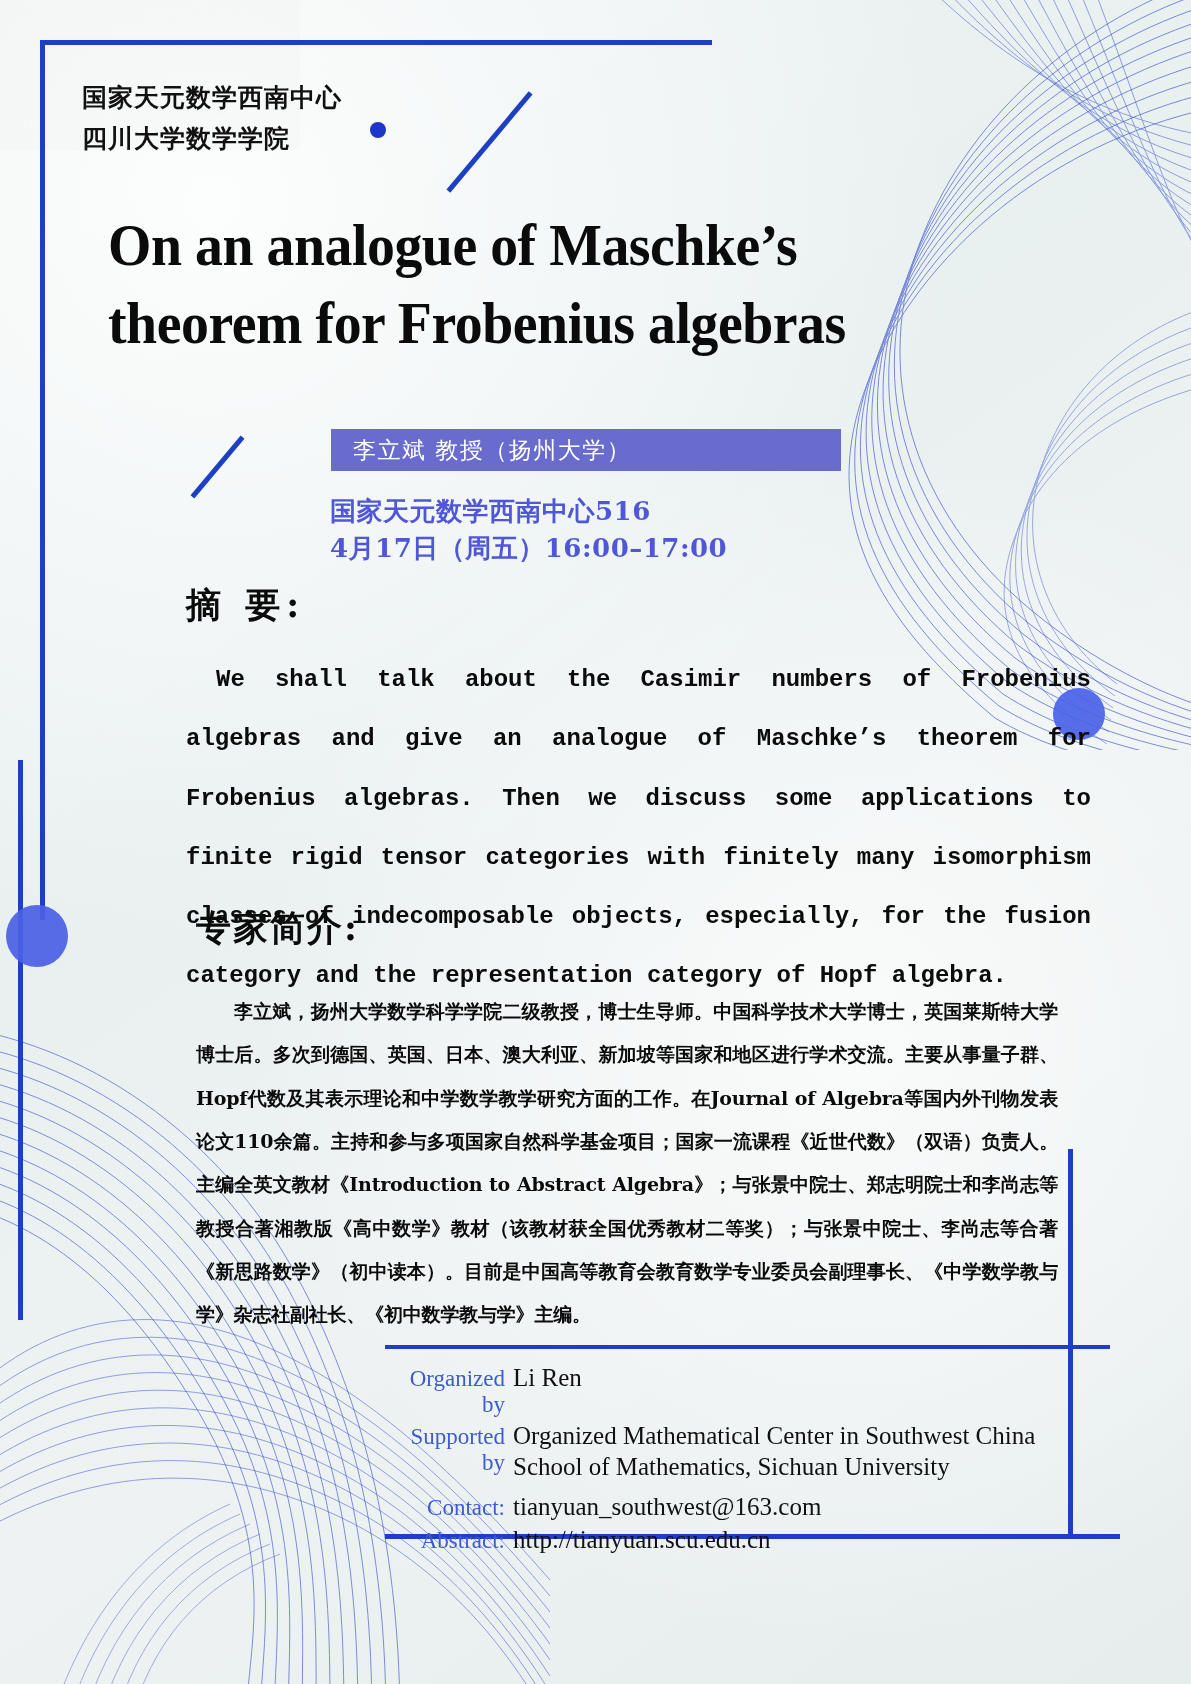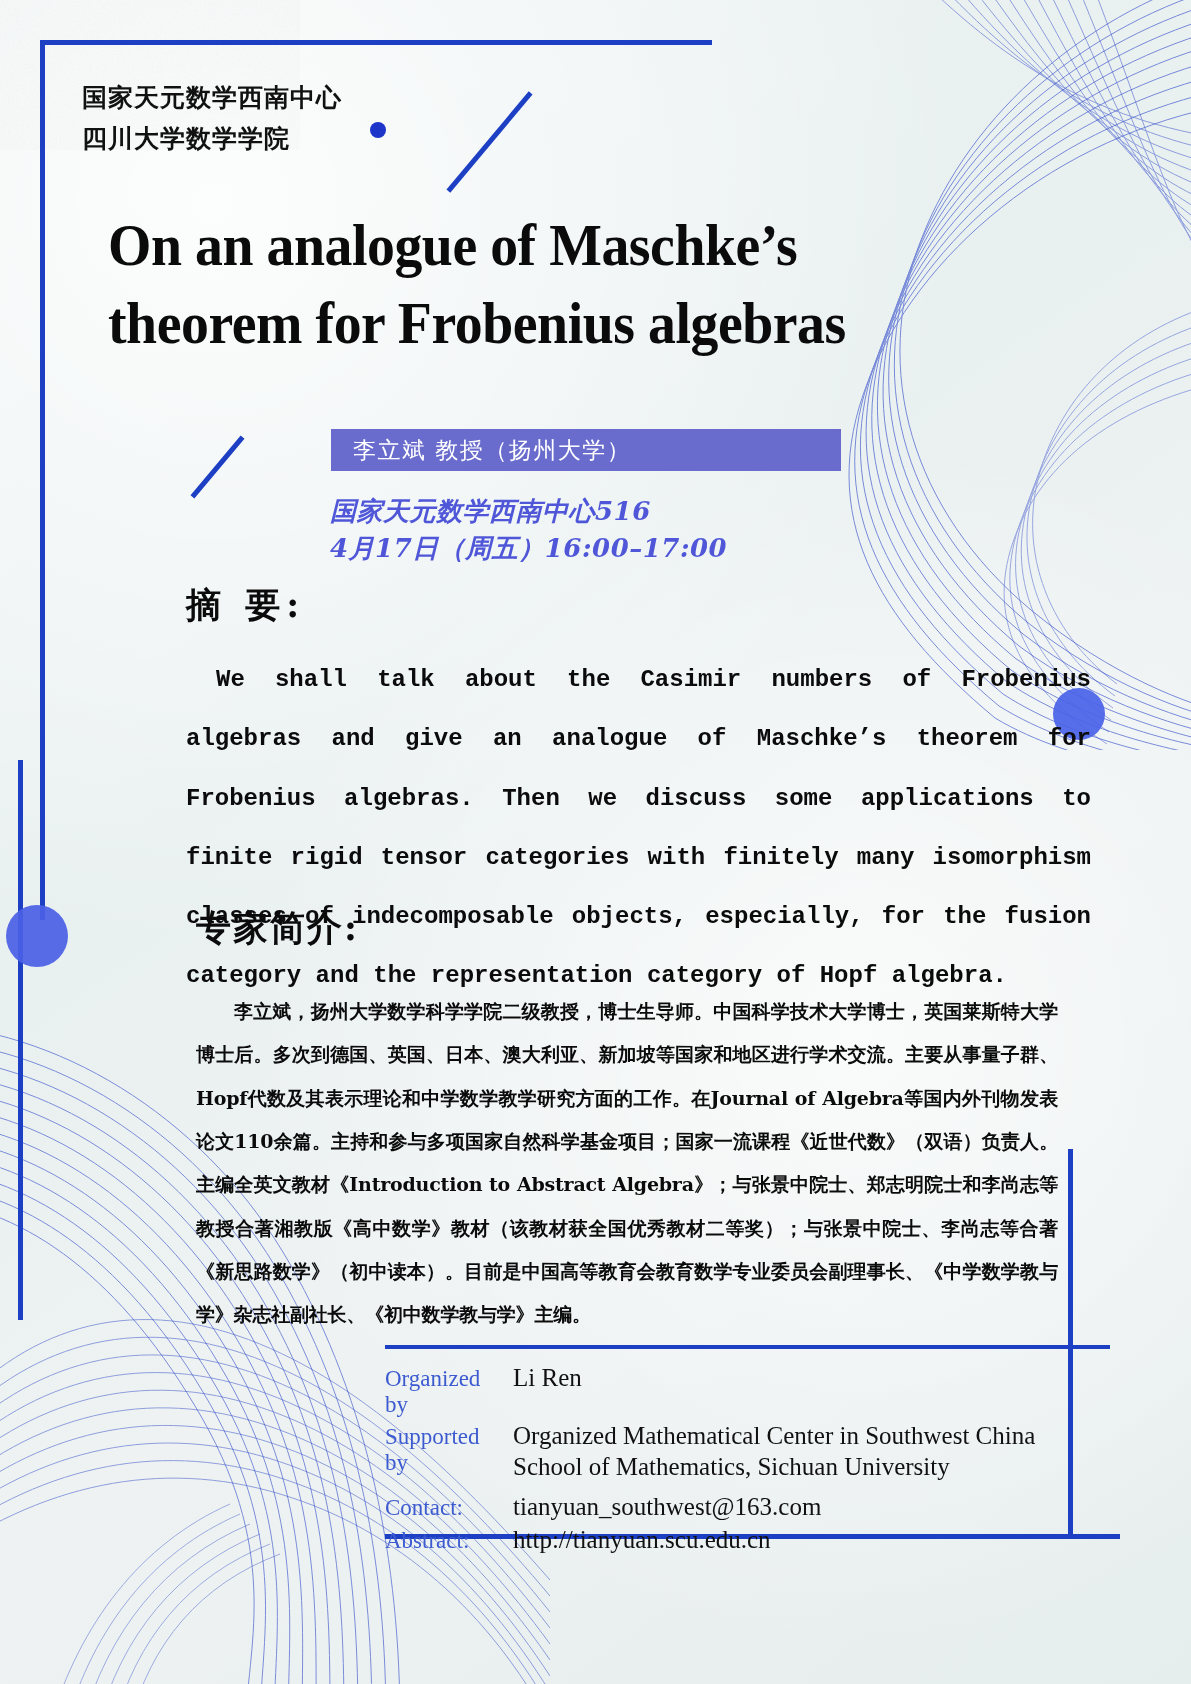--- a/index.html
+++ b/index.html
@@ -77,21 +77,21 @@
   .speaker-bar span{
     font-family:"DejaVu Serif", serif;
     color:#fff; font-size:23px; font-weight:400;
     padding-left:14px; letter-spacing:1.5px;margin-left:8px;
   }
 
   .venue {
     position:absolute; left:330px; top:493px;
     font-family:"DejaVu Serif", serif;
     font-size:26px; font-weight:700; line-height:1.42;
-    color:#4f57d8; letter-spacing:.5px;font-style:italic;
+    color:#4f57d8; letter-spacing:.5px;
   }
 
   .sec-head {
     position:absolute;
     font-family:"DejaVu Serif", serif;
     font-weight:700; color:#0b0b0b;
   }
   .sec-abstract { left:186px; top:582px; font-size:35px; letter-spacing:6px;text-align:center; }
   .sec-bio      { left:196px; top:905px; font-size:35px; letter-spacing:2px; }
 
@@ -112,21 +112,21 @@
   }
   .bio-body p { text-indent:38px; }
 
   
   .footer {
     position:absolute; left:385px; top:1362px;
     font-family:"Liberation Serif", serif;
   }
   .frow { display:flex; align-items:baseline; margin-bottom:2px; }
   .flabel {
-    color:#3d5bd0; font-size:23px; text-align:left;
+    color:#3d5bd0; font-size:23px; text-align:right;
     width:128px; flex:0 0 128px; padding-right:8px;
   }
   .fval { color:#111; font-size:25px; line-height:1.25; }
   .fval .l2 { display:block; }
   .frow.contact .flabel, .frow.website .flabel { font-size:23px; }
   .frow.contact { margin-top:8px; }
 </style>
 </head>
 <body>
 

